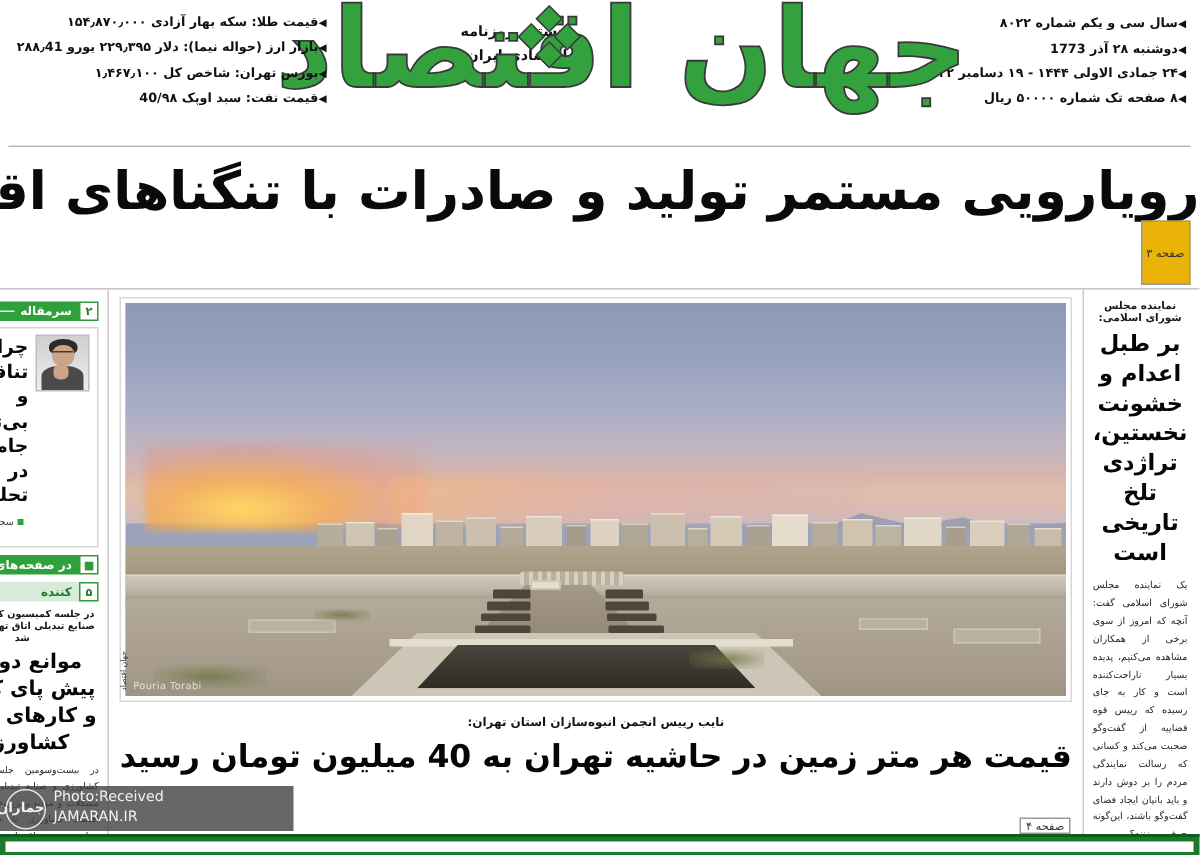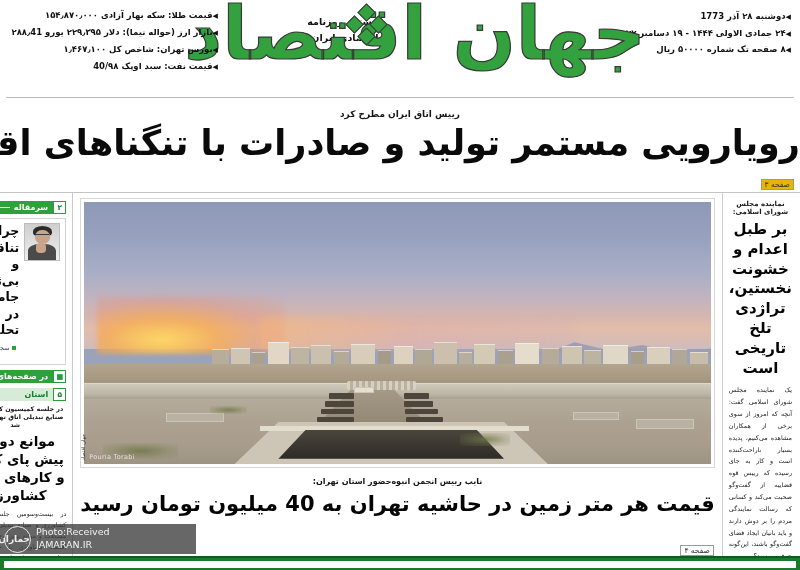--- a/index.html
+++ b/index.html
@@ -163,21 +163,21 @@
     letter-spacing: -0.5px;
     white-space: nowrap;
   }
   .headline-pageref {
     position: absolute;
     right: 6px;
     bottom: 2px;
     font-size: 7.5px;
     color: #333;
     border: 1px solid #9a9a9a;
-    padding: 0px 3px;
+    padding: 16px 3px;
     background: #eab308;
   }
 
   
   .body-area {
     position: relative;
     width: 800px;
     height: 368px;
     box-sizing: border-box;
     padding: 0 6px;
@@ -593,20 +593,21 @@
   }
 </style>
 </head>
 <body>
 
 <div id="page">
 
   <div class="masthead">
 
     <div class="masthead-dates">
+      <div class="dline"><span class="bullet">◀</span><span>سال سی و یکم شماره ۸۰۲۲</span></div>
       <div class="dline"><span class="bullet">◀</span><span>دوشنبه ۲۸ آذر 1773</span></div>
       <div class="dline"><span class="bullet">◀</span><span>۲۴ جمادی الاولی ۱۴۴۴ - ۱۹ دسامبر ۲۰۲۲</span></div>
       <div class="dline"><span class="bullet">◀</span><span>۸ صفحه تک شماره ۵۰۰۰۰ ریال</span></div>
     </div>
 
     <div class="masthead-sub">
       <div>نخستین روزنامه</div>
       <div>اقتصادی ایران</div>
     </div>
 
@@ -624,21 +625,20 @@
       <div class="pline"><span class="bullet">◀</span><span>قیمت طلا: سکه بهار آزادی ۱۵۴٫۸۷۰٫۰۰۰</span></div>
       <div class="pline"><span class="bullet">◀</span><span>بازار ارز (حواله نیما): دلار ۲۲۹٫۳۹۵  یورو ۲۸۸٫41</span></div>
       <div class="pline"><span class="bullet">◀</span><span>بورس تهران: شاخص کل ۱٫۴۶۷٫۱۰۰</span></div>
       <div class="pline"><span class="bullet">◀</span><span>قیمت نفت: سبد اوپک 40/۹۸</span></div>
     </div>
 
     <div class="masthead-rule"></div>
   </div>
 
   <div class="headline-band">
-    <div class="kicker">رییس اتاق ایران مطرح کرد</div>
     <div class="headline">رویارویی مستمر تولید و صادرات با تنگناهای اقتصادی</div>
     <div class="headline-pageref">صفحه ۳</div>
   </div>
 
   <div class="body-area">
 
     <div class="col-right">
       <div class="src-line">نماینده مجلس شورای اسلامی:</div>
       <div class="sub-head">بر طبل اعدام و خشونت نخستین، تراژدی تلخ تاریخی است</div>
       <div class="para">یک نماینده مجلس شورای اسلامی گفت: آنچه که امروز از سوی برخی از همکاران مشاهده می‌کنیم، پدیده بسیار ناراحت‌کننده است و کار به جای رسیده که رییس قوه قضاییه از گفت‌وگو صحبت می‌کند و کسانی که رسالت نمایندگی مردم را بر دوش دارند و باید بانیان ایجاد فضای گفت‌وگو باشند، این‌گونه حرف می‌زنند؟</div>
@@ -698,21 +698,21 @@
           <div class="ph-slab" style="left:78%;top:80%;width:7%;height:2.4%;"></div>
           <div class="ph-slab" style="left:88%;top:83%;width:9%;height:3%;"></div>
           <div class="ph-slab" style="left:43%;top:70.5%;width:3%;height:1.6%;background:#e5dfd0;"></div>
           <div class="ph-weeds" style="left:3%;top:92%;width:12%;height:6%;"></div>
           <div class="ph-weeds" style="left:60%;top:88%;width:8%;height:5%;"></div>
           <div class="ph-weeds" style="left:20%;top:78%;width:6%;height:3%;"></div>
           <div class="photo-credit">Pouria Torabi</div>
         </div>
         <div class="photo-sidecred">جهان اقتصاد</div>
       </div>
-      <div class="cap-source">نایب رییس انجمن انبوه‌حضور استان تهران:</div>
+      <div class="cap-source">نایب رییس انجمن انبوه‌سازان استان تهران:</div>
       <div class="cap-head">قیمت هر متر زمین در حاشیه تهران به 40 میلیون تومان رسید</div>
       <div class="cap-pageref">صفحه ۴</div>
     </div>
 
     <div class="col-left">
 
       <div class="sec-bar">
         <div class="sec-num">۲</div>
         <div class="sec-label"><span class="tail"></span><span>سرمقاله</span></div>
       </div>
@@ -731,21 +731,21 @@
         </div>
       </div>
 
       <div class="sec-bar">
         <div class="sec-num boxed">■</div>
         <div class="sec-label"><span>در صفحه‌های دیگر</span></div>
       </div>
 
       <div class="sec-bar">
         <div class="sec-num">۵</div>
-        <div class="sec-label light"><span>استان</span></div>
+        <div class="sec-label light"><span>کننده</span></div>
       </div>
       <div class="item-src">در جلسه کمیسیون کشاورزی و صنایع تبدیلی اتاق تهران مطرح شد</div>
       <div class="item-head">موانع دولتی پیش پای کسب و کارهای بخش کشاورزی</div>
       <div class="item-body">در بیست‌وسومین جلسه کمیسیون کشاورزی و صنایع تبدیلی اتاق تهران، مشکلات و موانع پیش‌روی کسب‌وکار و اقتصاد کشاورزی با حضور معاون برنامه‌ریزی و اقتصادی وزارت جهاد کشاورزی مورد بحث و بررسی قرار گرفت.</div>
 
     </div>
   </div>
 
   <div class="watermark">
     <div class="wm-seal">

